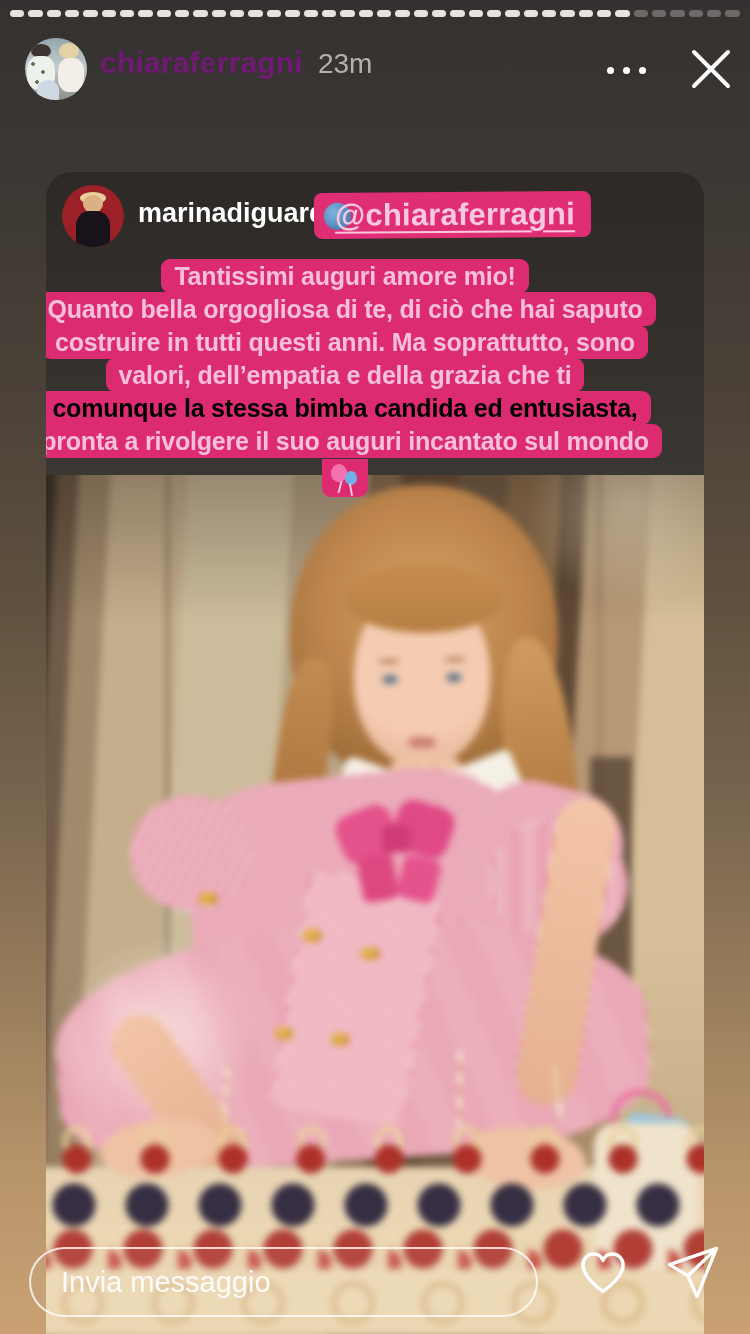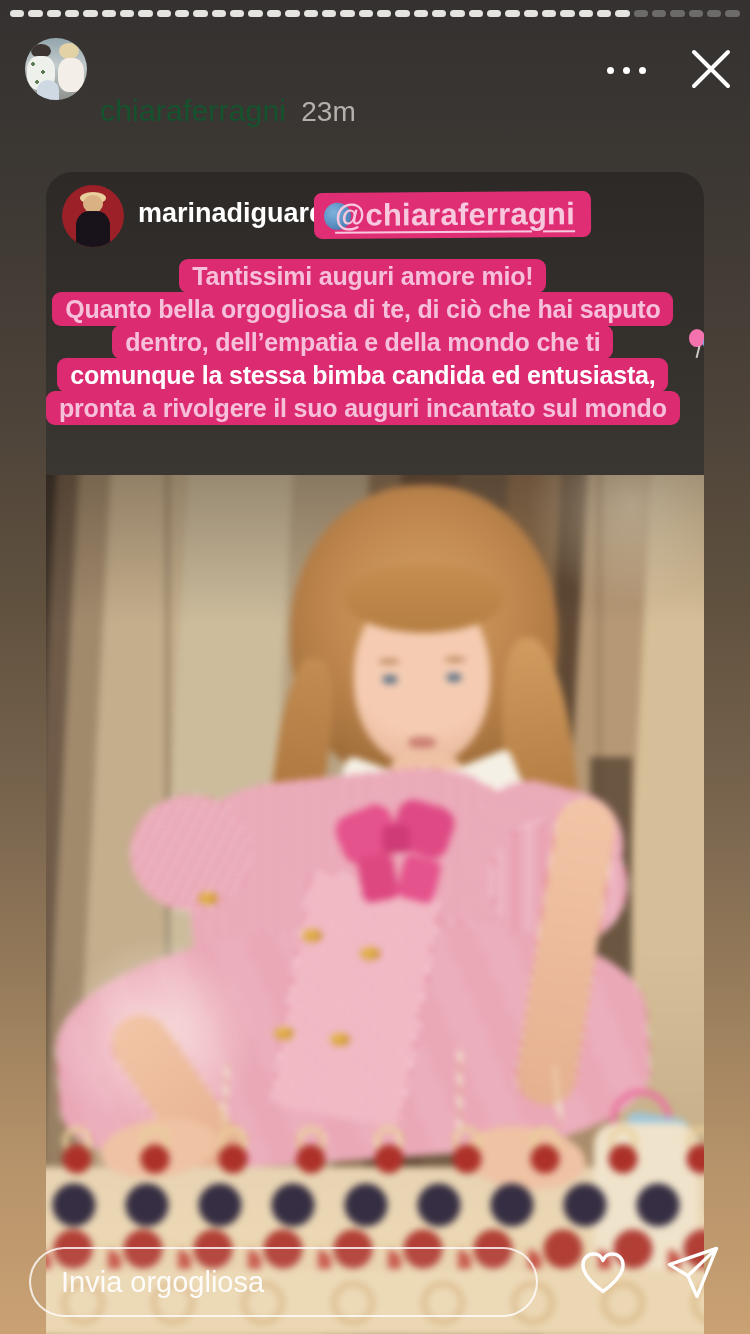--- a/index.html
+++ b/index.html
@@ -16,40 +16,40 @@
   .hdr{position:absolute;top:34px;left:0;width:750px;height:70px;}
   .hdr-avatar{position:absolute;left:25px;top:4px;width:62px;height:62px;border-radius:50%;overflow:hidden;
     background:linear-gradient(180deg,#93a5ac 0%,#c2cbcd 45%,#8e918d 100%);}
   .hdr-avatar .b1{position:absolute;left:6px;top:6px;width:20px;height:14px;border-radius:50%;background:#3c3430;}
   .hdr-avatar .b2{position:absolute;right:8px;top:5px;width:20px;height:16px;border-radius:50%;background:#e3d2a6;}
   .hdr-avatar .b3{position:absolute;left:2px;top:18px;width:28px;height:34px;border-radius:40%;background:#eef0ec;
     background-image:radial-gradient(circle 2px at 6px 8px,#5d7b55 90%,transparent),radial-gradient(circle 2px at 16px 16px,#5d7b55 90%,transparent),radial-gradient(circle 2px at 10px 26px,#5d7b55 90%,transparent);}
   .hdr-avatar .b4{position:absolute;right:3px;top:20px;width:26px;height:34px;border-radius:40%;background:#f3efe8;}
   .hdr-avatar .b5{position:absolute;left:12px;bottom:0px;width:22px;height:20px;border-radius:50% 50% 0 0;background:#cfd9e4;}
   .hdr-name-row{position:absolute;left:100px;top:12px;display:flex;align-items:baseline;gap:15px;}
-  .hdr-username{color:#14532d;font-size:30px;font-weight:400;letter-spacing:.2px;margin-top:48px;}
+  .hdr-username{color:#701a75;font-size:30px;font-weight:700;letter-spacing:.2px;}
   .hdr-time{color:#b5b0ab;font-size:28px;font-weight:400;}
   .dots{position:absolute;left:598px;top:26px;width:56px;height:20px;display:flex;gap:9px;align-items:center;justify-content:center;}
   .dots i{width:7px;height:7px;border-radius:50%;background:#ffffff;display:block;}
   .closebtn{position:absolute;left:688px;top:12px;width:46px;height:46px;}
   
   .card{position:absolute;left:46px;top:172px;width:658px;height:1162px;border-radius:26px 26px 0 0;overflow:hidden;
     background:linear-gradient(180deg,#2c2927 0%,#38342f 22%,#474240 48%,#403b37 62%,#37322e 74%);}
   .re-avatar{position:absolute;left:16px;top:13px;width:62px;height:62px;border-radius:50%;overflow:hidden;background:#9c2027;z-index:6;}
   .re-avatar .head{position:absolute;left:21px;top:10px;width:20px;height:18px;border-radius:50%;background:#d9b183;}
   .re-avatar .hair{position:absolute;left:18px;top:7px;width:26px;height:12px;border-radius:50%;background:#e8cf9b;}
   .re-avatar .body{position:absolute;left:14px;top:26px;width:34px;height:36px;border-radius:40% 40% 0 0;background:#18121a;}
   .re-username{position:absolute;left:92px;top:26px;color:#ffffff;font-size:27px;font-weight:700;z-index:6;}
   .mention{position:absolute;left:268px;top:20px;height:46px;padding:0 16px 0 10px;border-radius:8px;
     display:flex;align-items:center;z-index:6;transform:rotate(-.4deg);}
   .mention .mavatar{width:27px;height:27px;border-radius:50%;background:radial-gradient(circle at 35% 35%,#7fb3dd,#3a6ea8);flex:0 0 auto;z-index:1;}
   .mention .mtext{margin-left:-16px;font-size:31px;font-weight:800;color:#f8c9de;letter-spacing:.2px;
     text-decoration:underline;text-decoration-thickness:2px;text-underline-offset:6px;z-index:2;}
   
-  .text-wrap{position:absolute;left:0;top:88px;width:598px;display:flex;align-items:center;z-index:5;}
+  .text-wrap{position:absolute;left:0;top:88px;width:598px;display:flex;flex-direction:column;align-items:center;z-index:5;}
   .story-line{display:inline-block;padding:2px 13px;border-radius:9px;margin-top:-1px;
     font-size:25px;line-height:30px;font-weight:700;letter-spacing:-0.2px;white-space:nowrap;}
   .emoji-row{margin-top:1px;width:46px;height:38px;border-radius:0 0 9px 9px;background:#dd2b72;position:relative;}
   .balloon{position:absolute;border-radius:50% 50% 48% 48%;}
   .balloon.pink{left:9px;top:5px;width:16px;height:18px;background:#f473ae;}
   .balloon.blue{left:23px;top:12px;width:12px;height:14px;background:#6fb1e8;}
   .balloon-string{position:absolute;width:1.5px;height:12px;background:rgba(255,255,255,.75);}
   .bs1{left:17px;top:22px;transform:rotate(14deg);}
   .bs2{left:28px;top:25px;transform:rotate(-10deg);}
   
@@ -215,22 +215,23 @@
 
   <div class="mention" style="background: rgb(224, 46, 117);">
     <span class="mavatar"></span>
     <span class="mtext" style="color: rgb(248, 201, 222);">@chiaraferragni</span>
   </div>
 
   <div class="text-wrap">
     <div id="lines" style="display:flex;flex-direction:column;align-items:center;">
         <span class="story-line" style="background: rgb(221, 43, 114); color: rgb(246, 192, 217);">Tantissimi auguri amore mio!</span>
         <span class="story-line" style="background: rgb(221, 43, 114); color: rgb(246, 192, 217);">Quanto bella orgogliosa di te, di ciò  che hai saputo</span>
-        <span class="story-line" style="background: rgb(221, 43, 114); color: rgb(246, 192, 217);">dentro, dell’empatia e della mondo che ti</span>
-        <span class="story-line" style="background: rgb(221, 43, 114); color: #ffffff;">comunque la stessa bimba candida ed entusiasta,</span>
+        <span class="story-line" style="background: rgb(221, 43, 114); color: rgb(246, 192, 217);">costruire in tutti questi anni. Ma soprattutto, sono</span>
+        <span class="story-line" style="background: rgb(221, 43, 114); color: rgb(246, 192, 217);">valori, dell’empatia e della grazia che ti</span>
+        <span class="story-line" style="background: rgb(221, 43, 114); color: #000000;">comunque la stessa bimba candida ed entusiasta,</span>
         <span class="story-line" style="background: rgb(221, 43, 114); color: rgb(246, 192, 217);">pronta a rivolgere il suo auguri incantato sul mondo</span>
       </div>
     <div class="emoji-row">
       <span class="balloon pink"></span>
       <span class="balloon blue"></span>
       <span class="balloon-string bs1"></span>
       <span class="balloon-string bs2"></span>
     </div>
   </div>
 
@@ -287,21 +288,21 @@
       <div class="corner-cream"></div>
       <div class="row-berry"></div>
       <div class="row-grape"></div>
       <div class="row-red"></div>
       <div class="row-bottom"></div>
     </div>
   </div>
 </div>
 
 <div class="composer">
-  <span class="ph-text">Invia orgogliosa</span>
+  <span class="ph-text">Invia messaggio</span>
 </div>
 <div class="icon-btn like-btn">
   <svg width="52" height="52" viewBox="0 0 48 48" fill="none">
     <path d="M24 41 C 11 31.5 5.5 24 5.5 16.5 C 5.5 10.5 10 6.5 15.5 6.5 C 19.5 6.5 22.7 9 24 12.4 C 25.3 9 28.5 6.5 32.5 6.5 C 38 6.5 42.5 10.5 42.5 16.5 C 42.5 24 37 31.5 24 41 Z" stroke="#ffffff" stroke-width="3.2" stroke-linejoin="round"></path>
   </svg>
 </div>
 <div class="icon-btn share-btn">
   <svg width="54" height="56" viewBox="0 0 48 50" fill="none">
     <path d="M3 17.5 L45 3 L27.5 46 L19.5 27.5 Z" stroke="#ffffff" stroke-width="3" stroke-linejoin="round"></path>
     <path d="M19.5 27.5 L45 3" stroke="#ffffff" stroke-width="3"></path>

